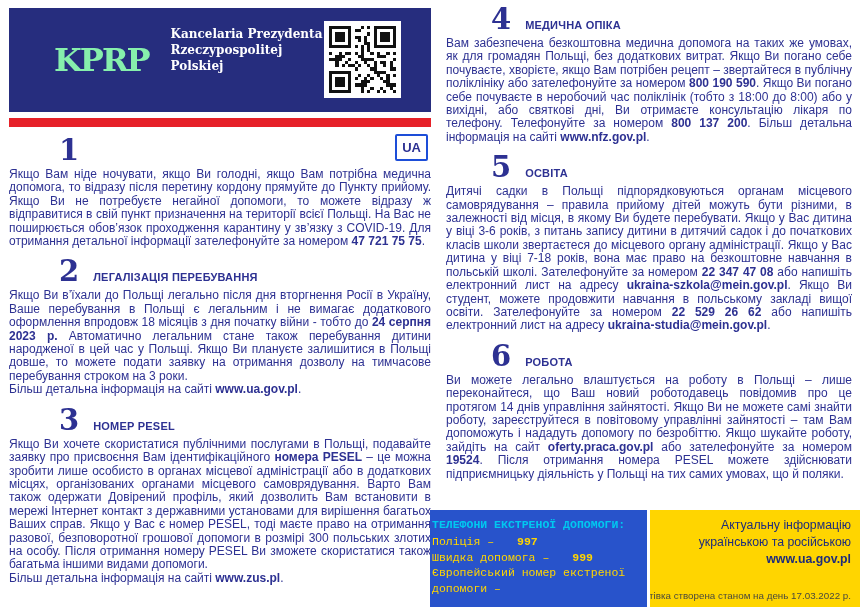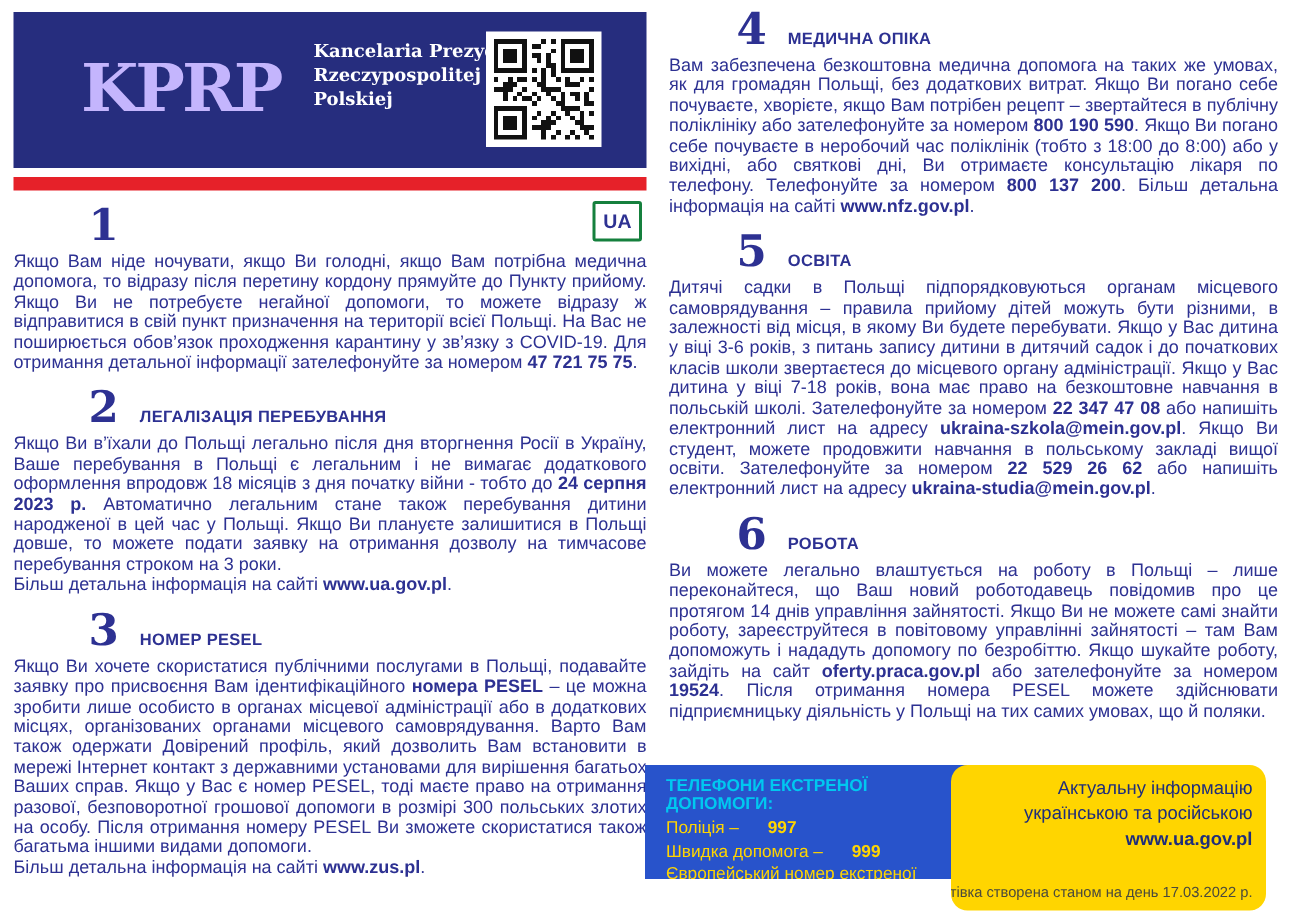--- a/index.html
+++ b/index.html
@@ -5,46 +5,46 @@
   html,body { margin:0; padding:0; background:#ffffff; }
   .page {
     position:relative; width:860px; height:610px; background:#ffffff;
     font-family:"Liberation Sans", sans-serif; overflow:hidden;
   }
   
   .col-left  { position:absolute; left:9px;  top:8px; width:422px; }
   .col-right { position:absolute; left:446px; top:6px; width:406px; }
 
   .header { position:relative; background:#262d7e; height:104px; display:flex; align-items:center; box-sizing:border-box; padding-left:45px; }
-  .logo   { color:#c4b5fd; font-family:"DejaVu Serif", serif; font-weight:bold; font-size:44px; letter-spacing:-2px; line-height:1; }
+  .logo   { color:#86efac; font-family:"DejaVu Serif", serif; font-weight:bold; font-size:32px; letter-spacing:-2px; line-height:1; }
   .org    { color:#fff; font-family:"DejaVu Serif", serif; font-weight:bold; font-size:12px; line-height:1.32; margin-left:22px; margin-top:-18px; }
   .qr-box { position:absolute; right:30px; top:13px; width:77px; height:77px; background:#fff; padding:5px; box-sizing:border-box; }
   .qr-box svg { display:block; }
   .stripe-white { height:6px; background:#ffffff; }
   .stripe-red   { height:9px; background:#e62129; }
 
   .sec-head { position:relative; display:flex; align-items:baseline; margin:10px 0 5px 0; padding-left:50px; }
   .col-right .sec-head { padding-left:45px; margin-top:0; }
   .col-right .sec-head.mt { margin-top:10px; }
   .sec-num  { font-family:"DejaVu Serif", serif; font-weight:bold; font-size:29px; line-height:26px; color:#2d3192; }
   .sec-title{ font-weight:bold; font-size:11px; color:#2d3192; margin-left:14px; letter-spacing:0.2px; }
-  .ua-badge { position:absolute; right:3px; top:-3px; border:2px solid #15803d; background:#fff; color:#2d3192;
+  .ua-badge { position:absolute; right:3px; top:-3px; border:2px solid #1d4ed8; background:#fff; color:#2d3192;
               font-weight:bold; font-size:13px; line-height:1; padding:5px 5px; border-radius:2px; }
   p.body { margin:0; font-size:12px; line-height:13.4px; color:#2d3192; text-align:justify; }
   p.body b { font-weight:bold; }
 
   
-  .emergency-box { position:absolute; left:430px; top:510px; width:217px; height:76px; background:#2853cb;
-                   box-sizing:border-box; padding:8px 10px 0 14px; overflow:hidden; }
+  .emergency-box { position:absolute; left:430px; top:510px; width:217px; height:97px; background:#2853cb;
+                   box-sizing:border-box; padding:8px 10px 0 2px; overflow:hidden;font-family:Liberation Mono, monospace; }
   .emergency-title { color:#00c8f0; font-weight:bold; font-size:11.5px; margin-bottom:3px; }
   .emergency-item  { color:#ffd500; font-size:11.5px; line-height:15.5px; }
   .emergency-item b{ font-weight:bold;margin-left:16px; }
 
-  .info-box { position:absolute; left:634px; top:510px; width:210px; height:97px; background:#ffd500;
-              box-sizing:border-box; padding:7px 9px 0 8px; text-align:right; overflow:hidden;border-radius:11px; }
+  .info-box { position:absolute; left:650px; top:510px; width:210px; height:97px; background:#ffd500;
+              box-sizing:border-box; padding:7px 9px 0 8px; text-align:right; overflow:hidden; }
   .info-line { color:#1f2d7b; font-size:12.3px; line-height:17px; }
   .info-site { color:#1f2d7b; font-size:12.3px; line-height:17px; font-weight:bold; }
   .info-footer { position:absolute; right:9px; bottom:6px; color:#4a4a3c; font-size:9.8px; white-space:nowrap; }
 </style>
 </head>
 <body>
 
 <div class="page">
 
   <div class="col-left">

